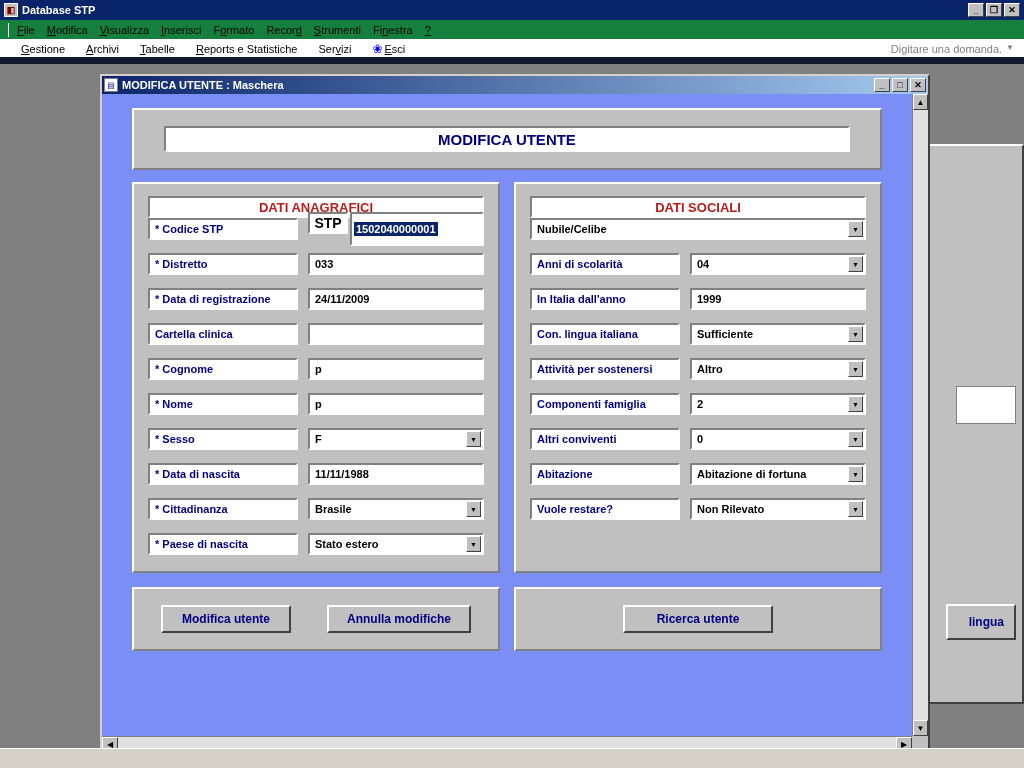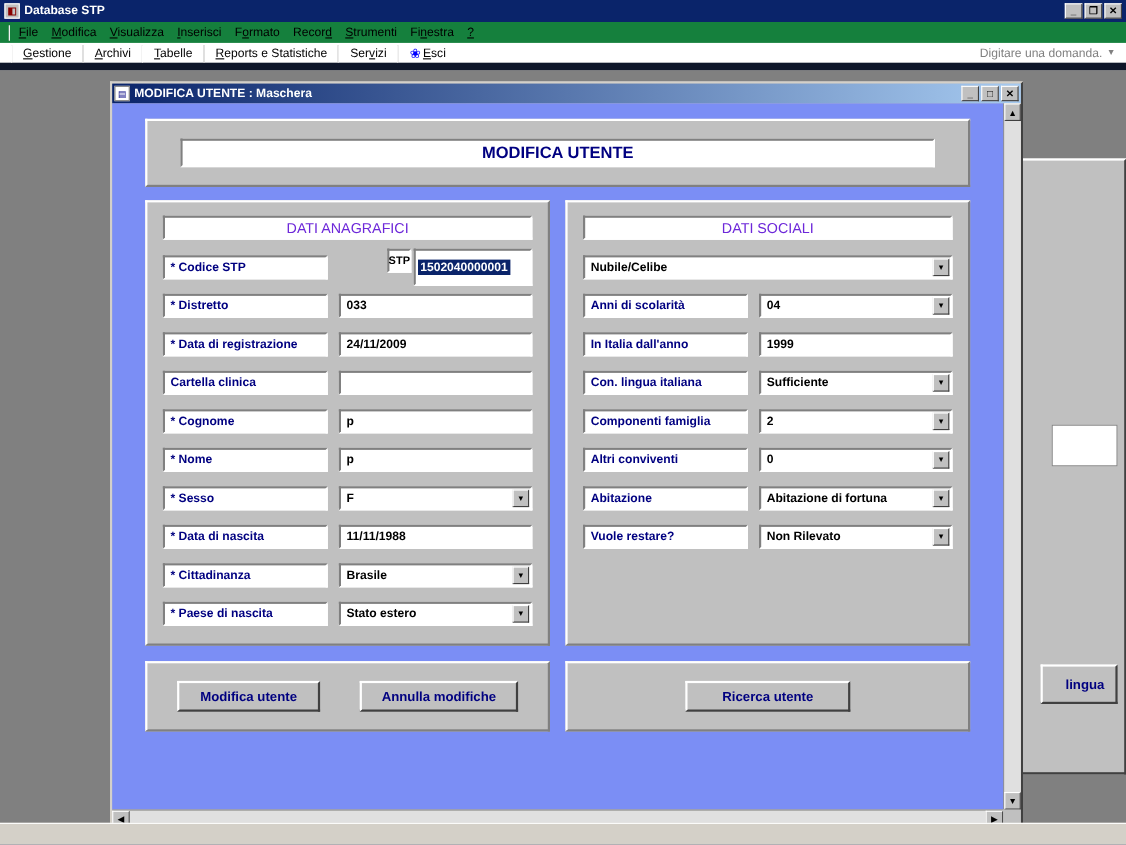--- a/index.html
+++ b/index.html
@@ -51,31 +51,31 @@
 .scrollbar-h { height:16px; background:#d4d0c8; border-top:1px solid #808080; display:flex; }
 .scrollbar-h .arrow { width:16px; background:#c0c0c0; border:1px solid; border-color:#fff #404040 #404040 #fff; display:flex; align-items:center; justify-content:center; font-size:8px; }
 .scrollbar-h .track { flex:1; background:#e0e0e0; }
 
 
 .main-panel { background:#c0c0c0; border:2px solid; border-color:#fff #808080 #808080 #fff; padding:10px 14px; }
 .title-field { background:#fff; border:2px solid; border-color:#808080 #fff #fff #808080; height:26px; display:flex; align-items:center; justify-content:center; font-size:15px; font-weight:bold; color:#000080; margin:6px 16px; }
 
 .two-col { display:flex; gap:14px; margin-top:12px; }
 .col-panel { flex:1; background:#c0c0c0; border:2px solid; border-color:#fff #808080 #808080 #fff; padding:12px 14px 16px; }
-.section-title { background:#fff; border:2px solid; border-color:#808080 #fff #fff #808080; height:22px; display:flex; align-items:center; justify-content:center; font-size:13px; font-weight:normal; color:#6d28d9; margin-bottom:14px; }
+.section-title { background:#fff; border:2px solid; border-color:#808080 #fff #fff #808080; height:22px; display:flex; align-items:center; justify-content:center; font-size:13px; font-weight:bold; color:#b91c1c; }
 
 .row { display:flex; align-items:center; gap:10px; margin-bottom:13px; height:22px; }
 .row:last-child { margin-bottom:0; }
 .label-box { width:150px; height:22px; background:#fff; border:2px solid; border-color:#808080 #fff #fff #808080; display:flex; align-items:center; padding:0 5px; font-size:11px; font-weight:bold; color:#000080; white-space:nowrap; overflow:hidden; }
 .value-box { flex:1; height:22px; background:#fff; border:2px solid; border-color:#808080 #fff #fff #808080; display:flex; align-items:center; padding:0 5px; font-size:11px; font-weight:bold; color:#000; position:relative; }
 .value-box.combo { padding-right:18px; }
 .combo-btn { position:absolute; right:1px; top:1px; width:15px; height:16px; background:#c0c0c0; border:1px solid; border-color:#fff #404040 #404040 #fff; display:flex; align-items:center; justify-content:center; font-size:7px; color:#000; }
 
 .stp-row { display:flex; gap:2px; flex:1; }
-.stp-prefix { width:22px; height:22px; background:#fff; border:2px solid; border-color:#808080 #fff #fff #808080; display:flex; align-items:center; justify-content:center; font-size:10px; font-weight:bold; color:#000;margin-left:44px; }
+.stp-prefix { width:40px; height:22px; background:#fff; border:2px solid; border-color:#808080 #fff #fff #808080; display:flex; align-items:center; justify-content:center; font-size:14px; font-weight:bold; color:#000; }
 .stp-value { flex:1; height:34px; background:#fff; border:2px solid; border-color:#808080 #fff #fff #808080; display:flex; align-items:center; padding:0 2px; }
 .stp-value .sel { background:#0a246a; color:#fff; font-size:11px; font-weight:bold; padding:1px 2px; }
 
 
 .button-row { display:flex; gap:14px; margin-top:14px; }
 .btn-panel { flex:1; background:#c0c0c0; border:2px solid; border-color:#fff #808080 #808080 #fff; padding:16px 18px; display:flex; justify-content:space-around; gap:18px; }
 .raised-btn { height:28px; padding:0 18px; background:#c0c0c0; border:2px solid; border-color:#fff #404040 #404040 #fff; display:flex; align-items:center; justify-content:center; font-size:12px; font-weight:bold; color:#000080; cursor:pointer; min-width:130px; }
 .btn-panel.single .raised-btn { min-width:150px; }
 
 
@@ -251,20 +251,27 @@
                 </div>
             </div>
             <div class="row">
               <div class="label-box">Con. lingua italiana</div>
               <div class="value-box combo">
                   <span>Sufficiente</span>
                   <div class="combo-btn">▼</div>
                 </div>
             </div>
             <div class="row">
+              <div class="label-box">Attività per sostenersi</div>
+              <div class="value-box combo">
+                  <span>Altro</span>
+                  <div class="combo-btn">▼</div>
+                </div>
+            </div>
+            <div class="row">
               <div class="label-box">Componenti famiglia</div>
               <div class="value-box combo">
                   <span>2</span>
                   <div class="combo-btn">▼</div>
                 </div>
             </div>
             <div class="row">
               <div class="label-box">Altri conviventi</div>
               <div class="value-box combo">
                   <span>0</span>

